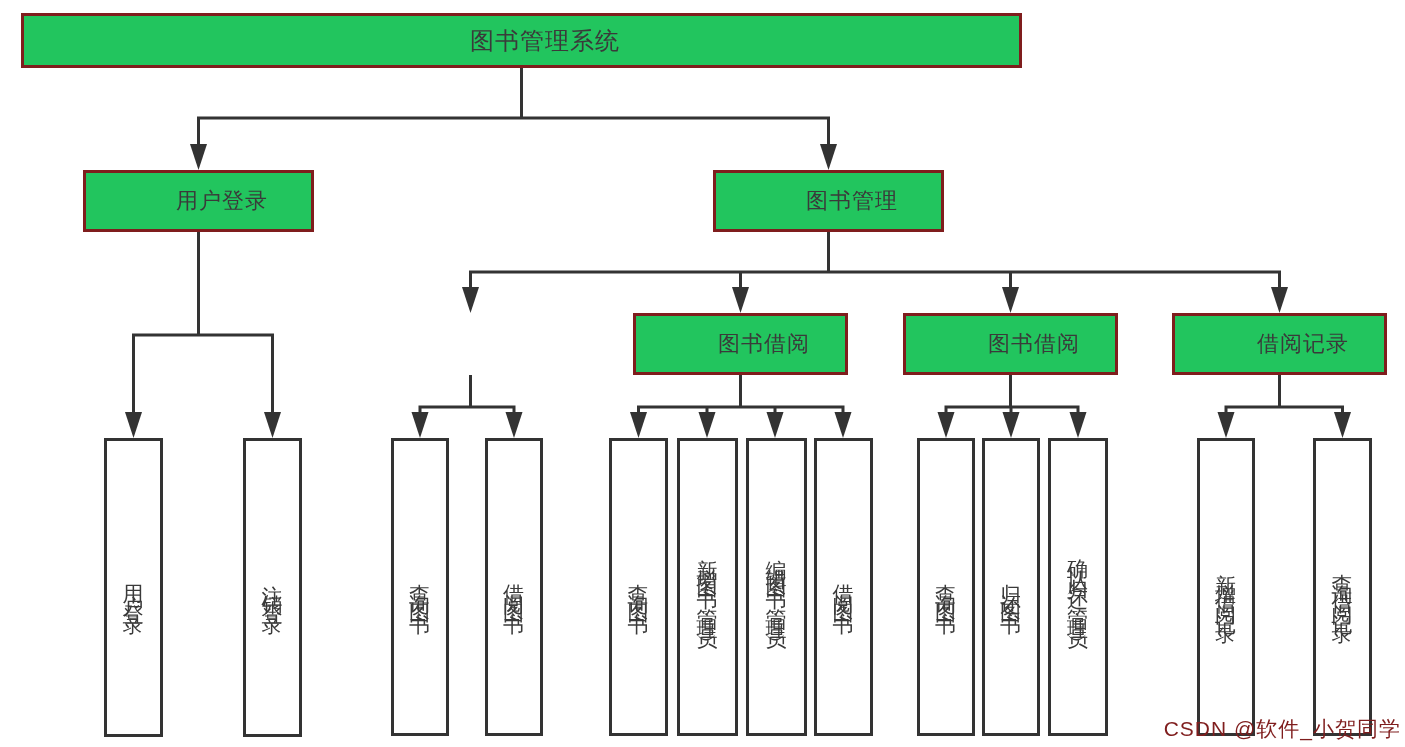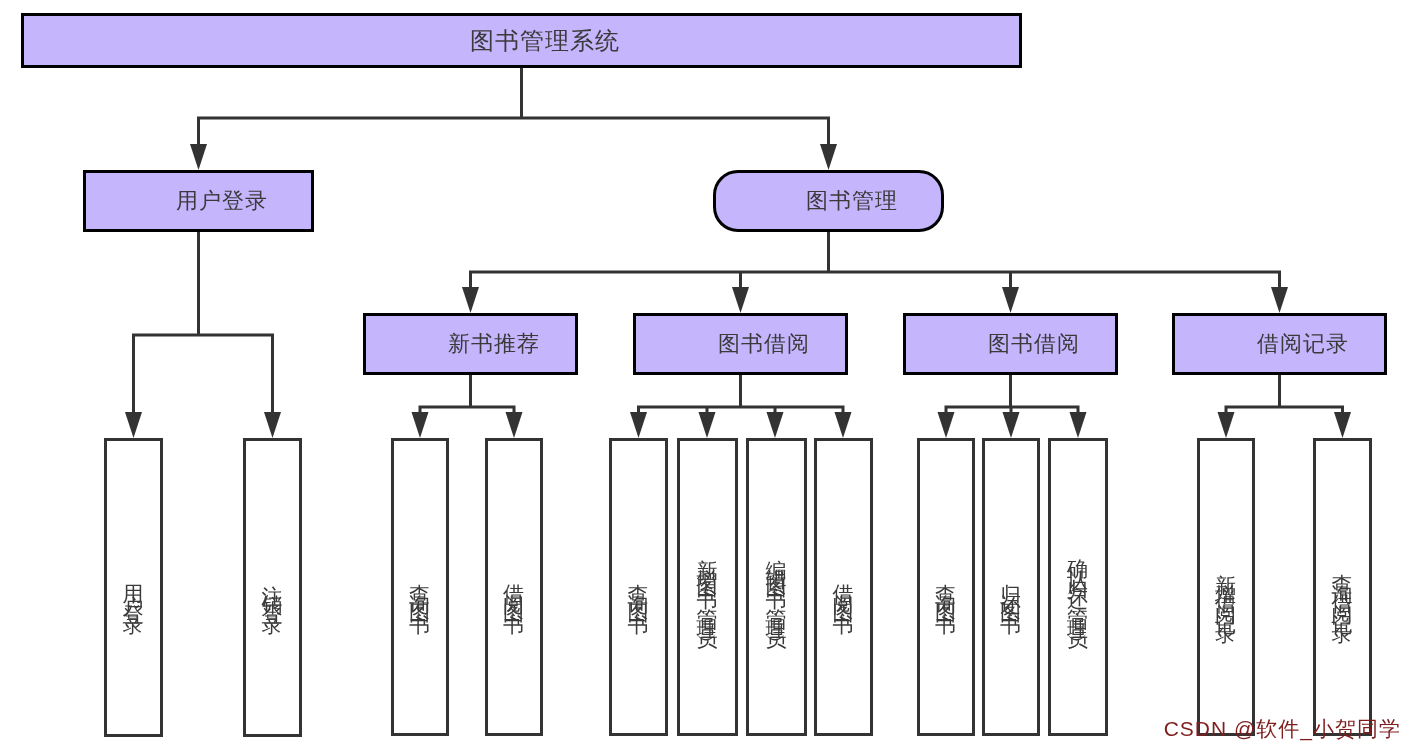--- a/index.html
+++ b/index.html
@@ -6,21 +6,21 @@
   .stage{
     position:relative;
     width:1405px;height:747px;
     background:#ffffff;
     font-family:"Liberation Sans", sans-serif;
     overflow:hidden;
   }
   .wires{position:absolute;left:0;top:0;z-index:1;}
   .hnode{
     position:absolute;z-index:2;box-sizing:border-box;
-    background:#c4b5fd;border:3px solid #000000;
+    background:#22c55e;border:3px solid #7f1d1d;
     display:flex;align-items:center;justify-content:center;
     font-size:22px;color:#3a3a3a;letter-spacing:1px;white-space:nowrap;padding-left:47px;
   }
   .hnode.root{font-size:24px;}
   .vnode{
     position:absolute;z-index:2;box-sizing:border-box;
     background:#ffffff;border:3px solid #333333;
     display:flex;align-items:center;justify-content:center;
     color:#3a3a3a;
   }
@@ -80,27 +80,24 @@
     </g>
   </svg>
 
   <div class="hnode root" style="left:21px;top:13px;width:1001px;height:55px;">
     <span>图书管理系统</span>
   </div>
 
   <div class="hnode" style="left:83px;top:170px;width:231px;height:62px;">
     <span>用户登录</span>
   </div>
-  <div class="hnode" style="left:713px;top:170px;width:231px;height:62px;border-radius:25px;">
+  <div class="hnode" style="left:713px;top:170px;width:231px;height:62px;">
     <span>图书管理</span>
   </div>
 
-  <div class="hnode" style="left:363px;top:313px;width:215px;height:62px;">
-    <span>新书推荐</span>
-  </div>
   <div class="hnode" style="left:633px;top:313px;width:215px;height:62px;">
     <span>图书借阅</span>
   </div>
   <div class="hnode" style="left:903px;top:313px;width:215px;height:62px;">
     <span>图书借阅</span>
   </div>
   <div class="hnode" style="left:1172px;top:313px;width:215px;height:62px;font-family:Liberation Mono, monospace;">
     <span>借阅记录</span>
   </div>
 

